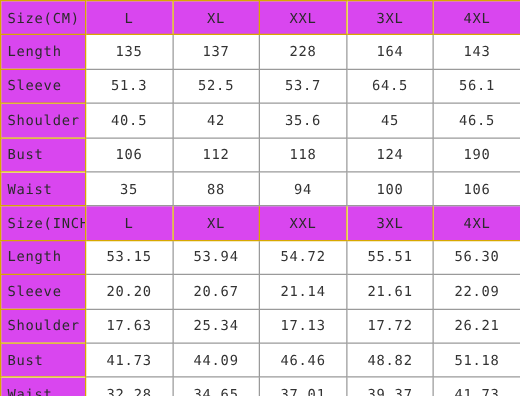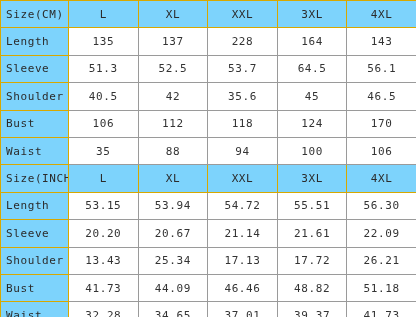--- a/index.html
+++ b/index.html
@@ -31,21 +31,21 @@
     vertical-align: middle;
     border: 1px solid #9a9a9a;
     background: #ffffff;
     letter-spacing: 0.6px;
     white-space: nowrap;
     overflow: hidden;
   }
 
   
   #size-chart td.hdr {
-    background: #7dd3fc;
+    background: #d946ef;
     color: #2b2b2b;
     border-color: #d8a800;
   }
   #size-chart td.row-label {
     text-align: left;
     padding-left: 5px;
   }
   #size-chart tr.section-head td.hdr.size-head {
     text-align: center;
     font-weight: normal;
@@ -99,21 +99,21 @@
         <td>35.6</td>
         <td>45</td>
         <td>46.5</td>
       </tr>
       <tr>
         <td class="hdr row-label">Bust</td>
         <td>106</td>
         <td>112</td>
         <td>118</td>
         <td>124</td>
-        <td>170</td>
+        <td>190</td>
       </tr>
       <tr>
         <td class="hdr row-label">Waist</td>
         <td>35</td>
         <td>88</td>
         <td>94</td>
         <td>100</td>
         <td>106</td>
       </tr>
       <tr class="section-head">
@@ -135,21 +135,21 @@
       <tr>
         <td class="hdr row-label">Sleeve</td>
         <td>20.20</td>
         <td>20.67</td>
         <td>21.14</td>
         <td>21.61</td>
         <td>22.09</td>
       </tr>
       <tr>
         <td class="hdr row-label">Shoulder</td>
-        <td>13.43</td>
+        <td>17.63</td>
         <td>25.34</td>
         <td>17.13</td>
         <td>17.72</td>
         <td>26.21</td>
       </tr>
       <tr>
         <td class="hdr row-label">Bust</td>
         <td>41.73</td>
         <td>44.09</td>
         <td>46.46</td>

